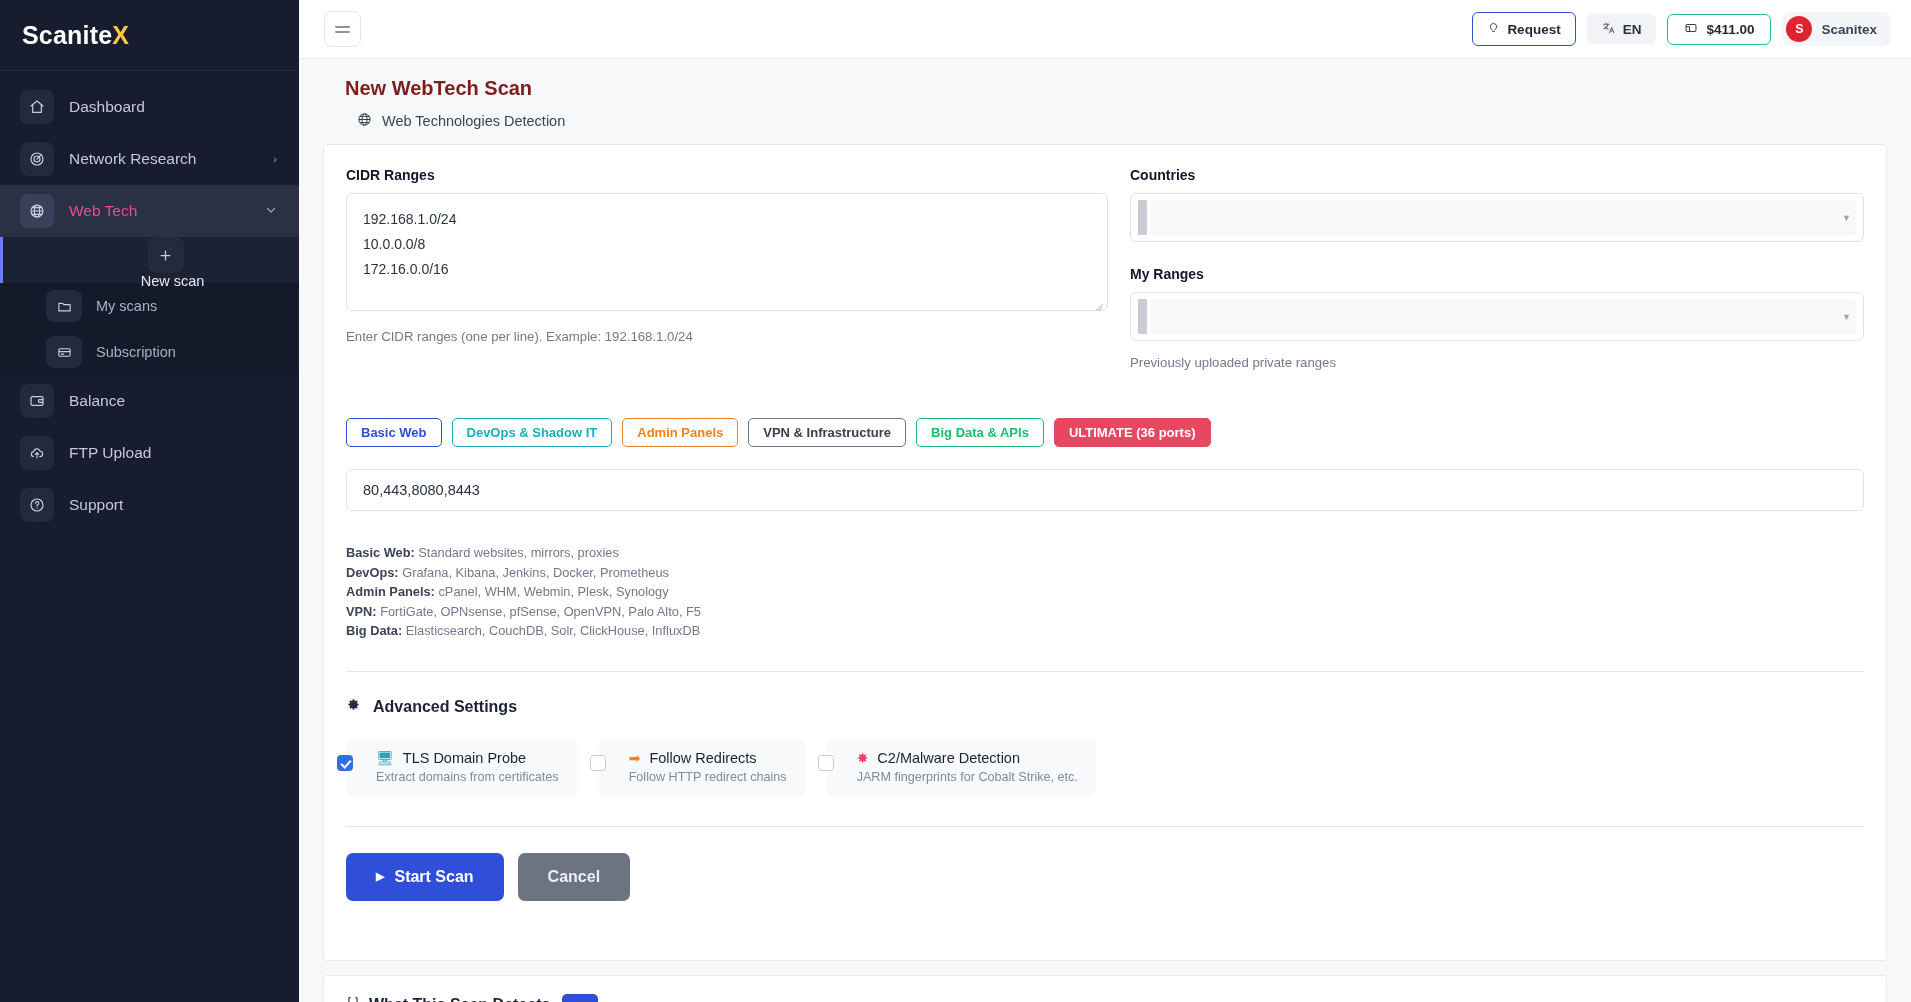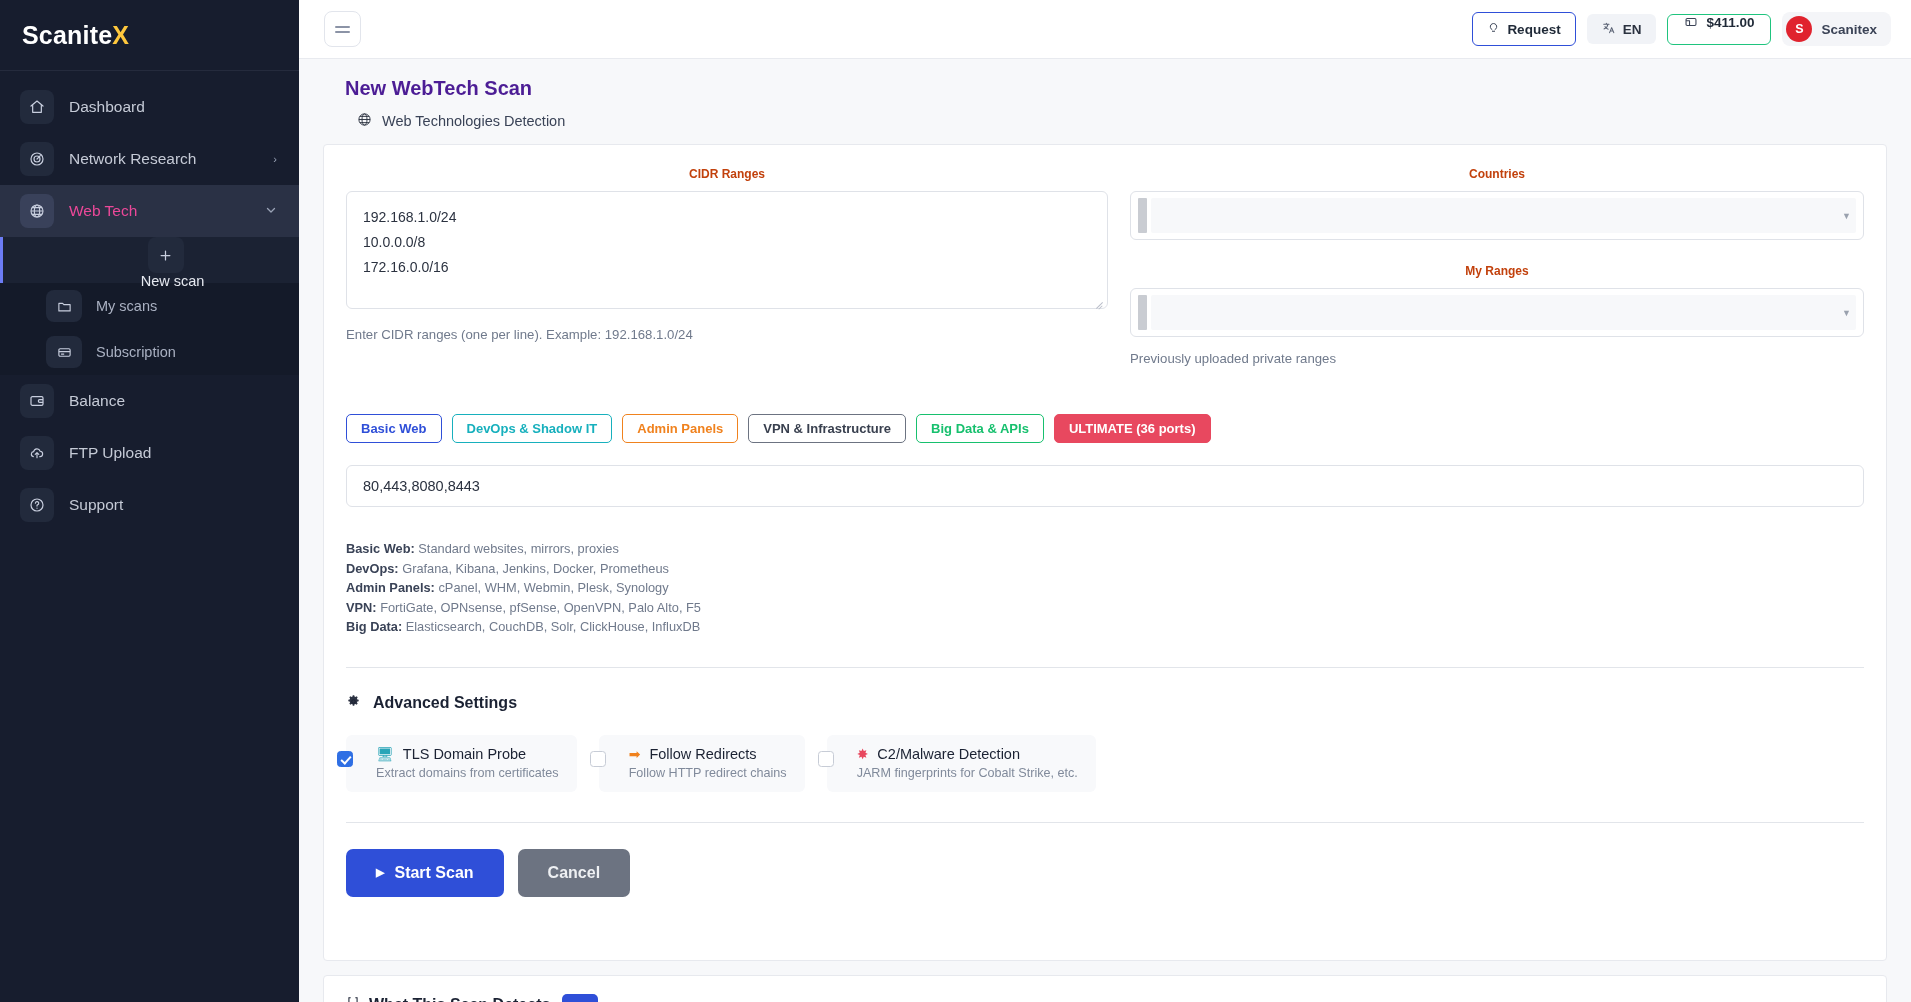--- a/index.html
+++ b/index.html
@@ -95,21 +95,21 @@
     background: #fff; color: #1f2937;
     font-size: 13.5px; font-weight: bold; cursor: pointer;
   }
   .btn-lang {
     display: flex; align-items: center; gap: 7px;
     height: 30px; padding: 0 15px;
     border-radius: 6px; background: #f1f3f7;
     color: #2b3240; font-size: 13.5px; font-weight: bold; cursor: pointer;
   }
   .btn-balance {
-    display: flex; align-items: flex-start; gap: 8px;
+    display: flex; align-items: center; gap: 8px;
     height: 31px; padding: 0 16px;
     border: 1.6px solid #1fc47e; border-radius: 6px;
     background: #fff; color: #1f2937;
     font-size: 13.5px; font-weight: bold; cursor: pointer;
   }
   .user-chip {
     display: flex; align-items: center; gap: 9px;
     height: 34px; padding: 0 14px 0 4px;
     border-radius: 8px; background: #f4f5f8; cursor: pointer;
   }
@@ -117,43 +117,43 @@
     width: 26px; height: 26px; border-radius: 50%;
     background: #e0232e; color: #fff;
     display: flex; align-items: center; justify-content: center;
     font-size: 12.5px; font-weight: bold;
   }
   .user-name { font-size: 13.5px; font-weight: bold; color: #3b4356; }
 
   .content { flex: 1 1 auto; overflow: hidden; padding: 0 24px; }
 
   .page-head { padding: 18px 0 0 22px; }
-  .page-title { font-size: 20px; font-weight: bold; color: #4c1d95; }
+  .page-title { font-size: 20px; font-weight: bold; color: #7f1d1d; }
   .page-sub {
     display: flex; align-items: center; gap: 10px;
     margin-top: 12px; padding-left: 12px;
     font-size: 14.5px; color: #3a4357;
   }
 
   .card {
     background: #fff;
     border: 1px solid #e7e9ee;
     border-radius: 4px;
     margin-top: 14px;
     padding: 22px 22px 26px 22px;
     height: 817px;
   }
 
   .grid2 { display: flex; gap: 22px; }
   .col-l { width: 762px; flex: 0 0 762px; }
   .col-r { flex: 1 1 auto; }
 
   .flabel {
-    font-size: 12px; font-weight: bold; color: #c2410c;
-    margin-bottom: 10px; display: block; text-align: center;
+    font-size: 14px; font-weight: bold; color: #0f172a;
+    margin-bottom: 10px; display: block;
   }
   .cidr-box {
     width: 100%; height: 118px;
     border: 1px solid #dfe2e8; border-radius: 6px;
     background: #fff; padding: 13px 16px;
     font-size: 14px; color: #2b3240; line-height: 25px;
     position: relative; resize: none;
     font-family: "Liberation Sans", sans-serif;
     overflow: hidden;
   }

